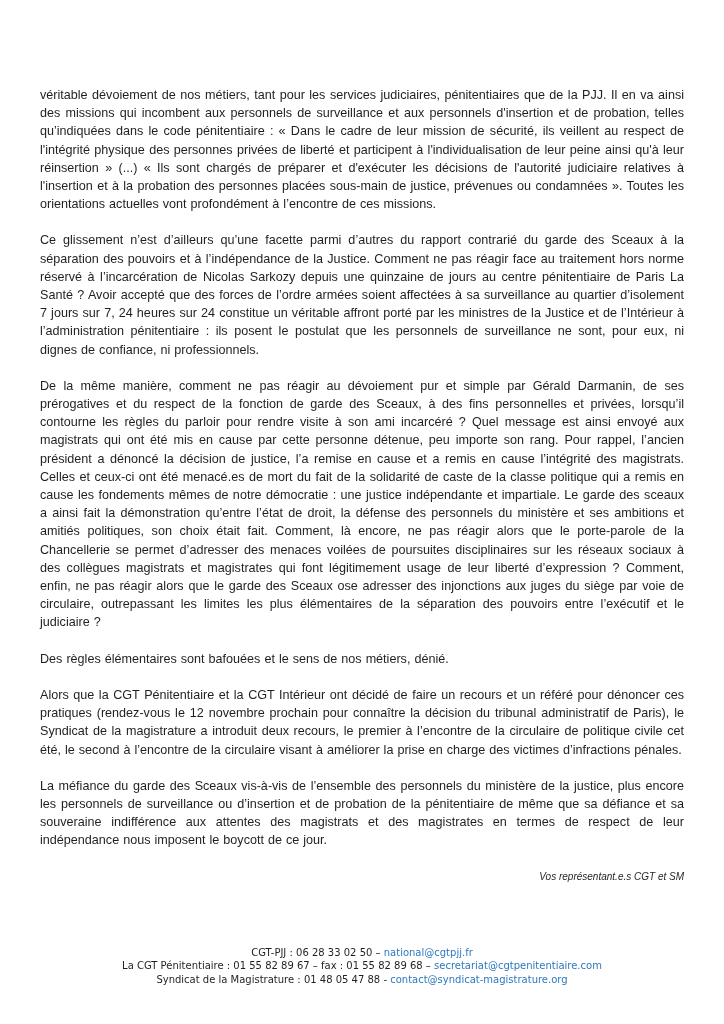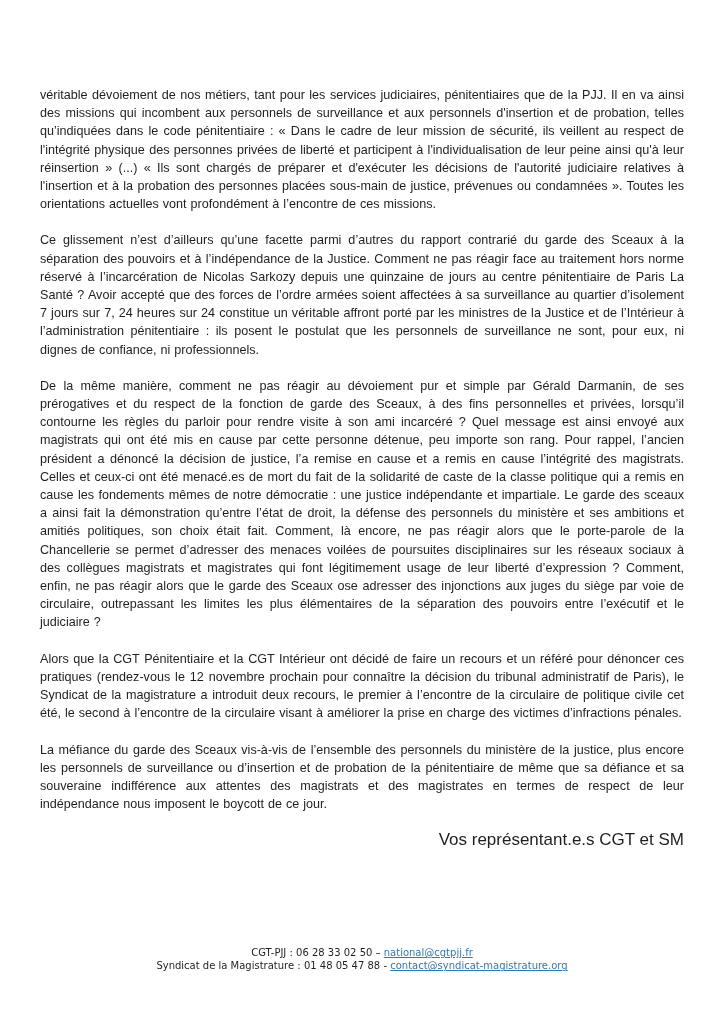--- a/index.html
+++ b/index.html
@@ -25,58 +25,62 @@
     right: 40px;
   }
   .body-text p {
     font-size: 12.6px;
     line-height: 18.2px;
     text-align: justify;
     margin-bottom: 18px;
     word-spacing: 0.5px;
   }
   .signature {
-    font-size: 17px;
+    font-size: 10px;
     line-height: 18.2px;
     text-align: right;
     margin-top: 18px;
+    font-style: italic;
   }
   .footer {
     position: absolute;
     left: 40px;
     right: 40px;
     top: 946px;
     text-align: center;
     font-family: "DejaVu Sans", sans-serif;
     font-size: 10px;
     line-height: 13.4px;
     color: var(--text-color);
   }
   .footer-line a {
     color: var(--link-color);
-    text-decoration: underline;
     cursor: pointer;
   }
 </style>
 </head>
 <body>
 
 <div class="page">
 
   <div class="body-text">
     <p>véritable dévoiement de nos métiers, tant pour les services judiciaires, pénitentiaires que de la PJJ. Il en va ainsi des missions qui incombent aux personnels de surveillance et aux personnels d'insertion et de probation, telles qu’indiquées dans le code pénitentiaire : « Dans le cadre de leur mission de sécurité, ils veillent au respect de l'intégrité physique des personnes privées de liberté et participent à l'individualisation de leur peine ainsi qu'à leur réinsertion » (...) « Ils sont chargés de préparer et d'exécuter les décisions de l'autorité judiciaire relatives à l'insertion et à la probation des personnes placées sous-main de justice, prévenues ou condamnées ». Toutes les orientations actuelles vont profondément à l’encontre de ces missions.</p>
     <p>Ce glissement n’est d’ailleurs qu’une facette parmi d’autres du rapport contrarié du garde des Sceaux à la séparation des pouvoirs et à l’indépendance de la Justice. Comment ne pas réagir face au traitement hors norme réservé à l’incarcération de Nicolas Sarkozy depuis une quinzaine de jours au centre pénitentiaire de Paris La Santé ? Avoir accepté que des forces de l’ordre armées soient affectées à sa surveillance au quartier d’isolement 7 jours sur 7, 24 heures sur 24 constitue un véritable affront porté par les ministres de la Justice et de l’Intérieur à l’administration pénitentiaire : ils posent le postulat que les personnels de surveillance ne sont, pour eux, ni dignes de confiance, ni professionnels.</p>
     <p>De la même manière, comment ne pas réagir au dévoiement pur et simple par Gérald Darmanin, de ses prérogatives et du respect de la fonction de garde des Sceaux, à des fins personnelles et privées, lorsqu’il contourne les règles du parloir pour rendre visite à son ami incarcéré ? Quel message est ainsi envoyé aux magistrats qui ont été mis en cause par cette personne détenue, peu importe son rang. Pour rappel, l’ancien président a dénoncé la décision de justice, l’a remise en cause et a remis en cause l’intégrité des magistrats. Celles et ceux-ci ont été menacé.es de mort du fait de la solidarité de caste de la classe politique qui a remis en cause les fondements mêmes de notre démocratie : une justice indépendante et impartiale. Le garde des sceaux a ainsi fait la démonstration qu’entre l’état de droit, la défense des personnels du ministère et ses ambitions et amitiés politiques, son choix était fait. Comment, là encore, ne pas réagir alors que le porte-parole de la Chancellerie se permet d’adresser des menaces voilées de poursuites disciplinaires sur les réseaux sociaux à des collègues magistrats et magistrates qui font légitimement usage de leur liberté d’expression ? Comment, enfin, ne pas réagir alors que le garde des Sceaux ose adresser des injonctions aux juges du siège par voie de circulaire, outrepassant les limites les plus élémentaires de la séparation des pouvoirs entre l’exécutif et le judiciaire ?</p>
+    <p>Des règles élémentaires sont bafouées et le sens de nos métiers, dénié.</p>
     <p>Alors que la CGT Pénitentiaire et la CGT Intérieur ont décidé de faire un recours et un référé pour dénoncer ces pratiques (rendez-vous le 12 novembre prochain pour connaître la décision du tribunal administratif de Paris), le Syndicat de la magistrature a introduit deux recours, le premier à l’encontre de la circulaire de politique civile cet été, le second à l’encontre de la circulaire visant à améliorer la prise en charge des victimes d’infractions pénales.</p>
     <p>La méfiance du garde des Sceaux vis-à-vis de l’ensemble des personnels du ministère de la justice, plus encore les personnels de surveillance ou d’insertion et de probation de la pénitentiaire de même que sa défiance et sa souveraine indifférence aux attentes des magistrats et des magistrates en termes de respect de leur indépendance nous imposent le boycott de ce jour.</p>
     <div class="signature">Vos représentant.e.s CGT et SM</div>
   </div>
 
   <div class="footer">
     <div class="footer-line">
       <span>CGT-PJJ : 06 28 33 02 50 – </span><a>national@cgtpjj.fr</a>
     </div>
     <div class="footer-line">
+      <span>La CGT Pénitentiaire : 01 55 82 89 67 – fax : 01 55 82 89 68 – </span><a>secretariat@cgtpenitentiaire.com</a>
+    </div>
+    <div class="footer-line">
       <span>Syndicat de la Magistrature : 01 48 05 47 88 - </span><a>contact@syndicat-magistrature.org</a>
     </div>
   </div>
 
 </div>
 
 </body></html>

